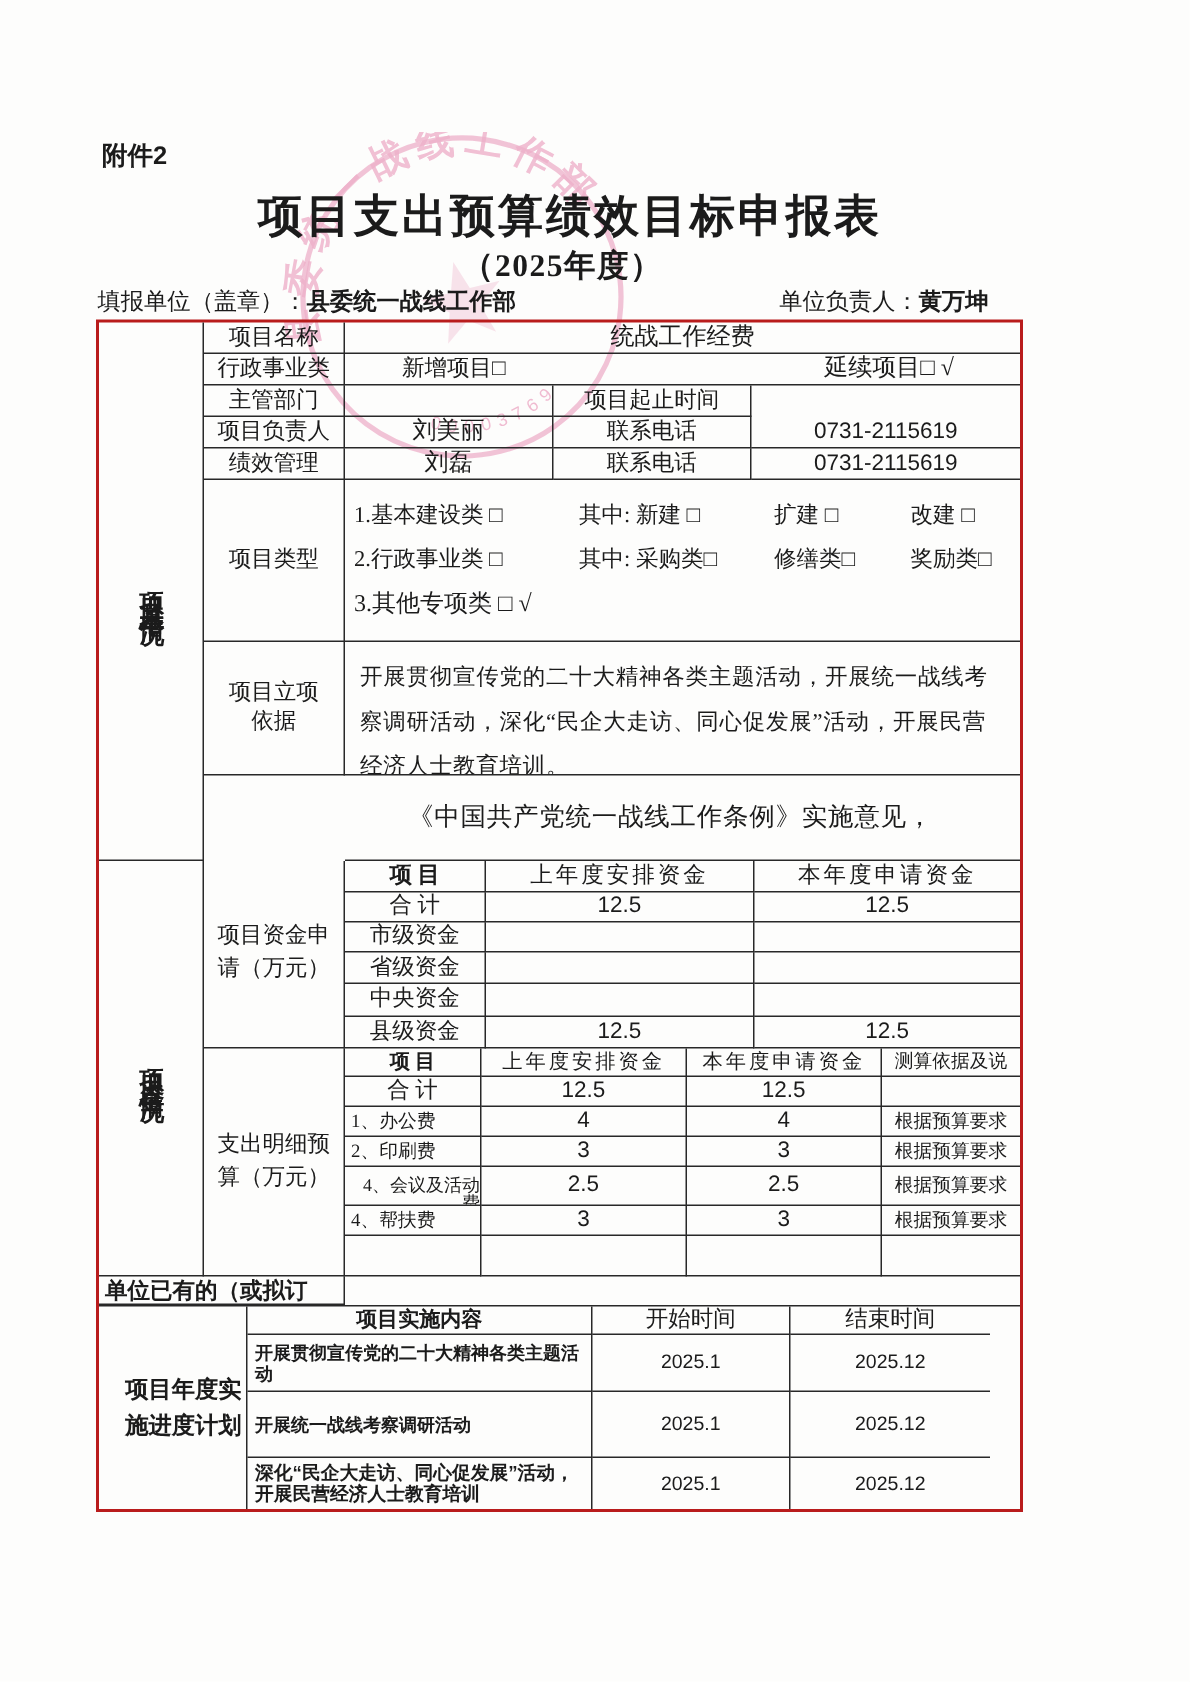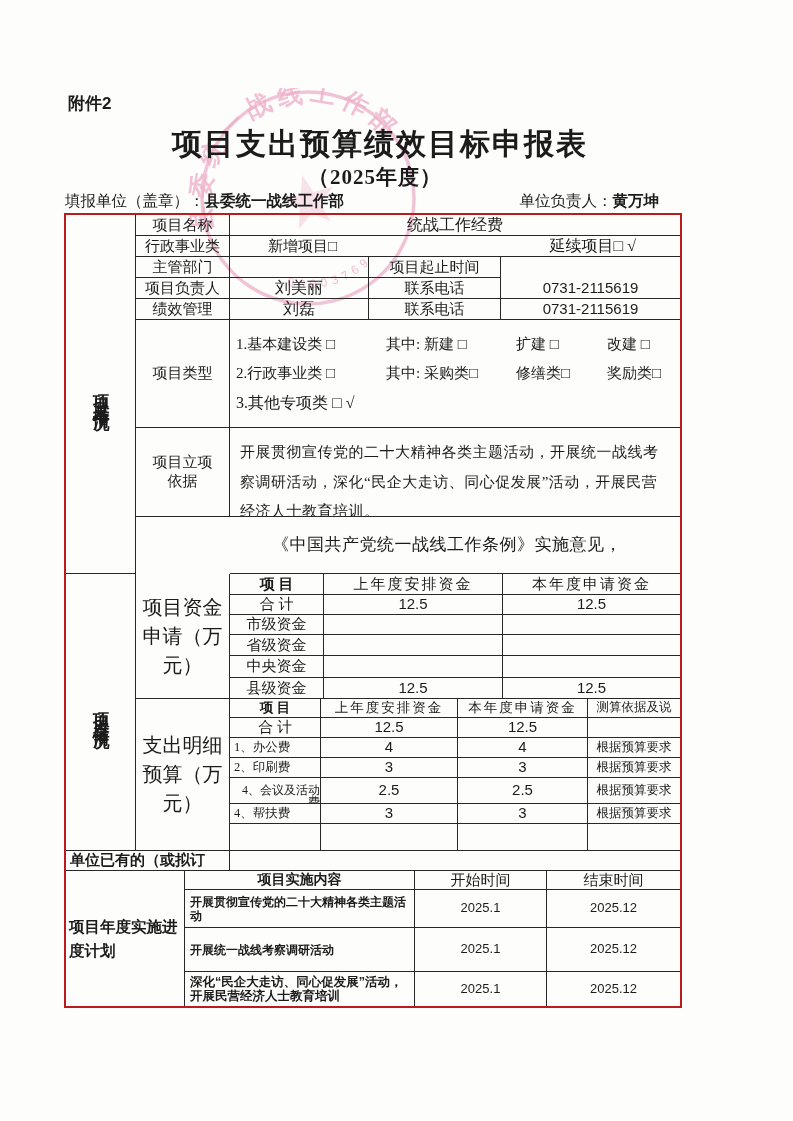--- a/index.html
+++ b/index.html
@@ -59,41 +59,41 @@
                    line-height:29.5px; letter-spacing:.5px; }
   .basis-cell { text-align:left; padding-left:16px; justify-content:flex-start;
                 font-size:17px; letter-spacing:.5px; }
   .basis-label-inner { width:66px; margin:auto; text-align:center; }
 
   .secB { display:flex; }
   .bRest { display:flex; flex-direction:column; width:544px; }
   .bRow { display:flex; }
   .subLabel { width:94px; border-right:1.5px solid #282828; border-bottom:1.5px solid #282828;
               display:flex; align-items:center; justify-content:center; text-align:center;
-              font-size:20px; padding:0 4px; line-height:1.45; }
+              font-size:15px; padding:0 4px; line-height:1.45; }
   .vcol { width:70px; border-right:1.5px solid #282828; border-bottom:1.5px solid #282828;
           display:flex; }
   .g1 { display:grid; width:450px; grid-template-columns:94px 179px 177px;
         grid-template-rows:21px 20px 20px 21px 22px 21px; }
   .g2 { display:grid; width:450px; grid-template-columns:91px 137px 130px 92px;
         grid-template-rows:19px 20px 20px 20px 26px 20px 27px; }
   .hdr { letter-spacing:2px; }
   .num { font-family:"Liberation Sans","DejaVu Sans",sans-serif; font-size:15px; }
   .itemL { justify-content:flex-start; text-align:right; padding-left:4px; font-size:12.5px; }
   .wrapTight { line-height:12px; font-size:12px; align-items:flex-start; padding-top:6px; }
 
-  .rowExist { display:flex; height:20px; }
+  .rowExist { display:flex; height:20px;flex-direction:column; }
   .rowExist .lab { width:164px; border-right:1.5px solid #282828; border-bottom:1.5px solid #282828;
     display:flex; align-items:center; padding-left:4px; font-weight:700; font-size:15px;
     font-family:"Liberation Sans","DejaVu Sans",sans-serif; white-space:nowrap; overflow:hidden; }
   .rowExist .rest { flex:1; border-bottom:1.5px solid #282828; }
 
   .secC { display:flex; }
-  .cLabel { width:119px; border-right:1.5px solid #282828; display:flex; align-items:center;
-    justify-content:center; text-align:left; font-weight:700; font-size:15.5px;
+  .cLabel { width:99px; border-right:1.5px solid #282828; display:flex; align-items:center;
+    justify-content:center; text-align:right; font-weight:700; font-size:15.5px;
     font-family:"Liberation Sans","DejaVu Sans",sans-serif; line-height:1.5; padding:0 3px; }
   .gC { display:grid; width:495px; grid-template-columns:230px 132px 133px;
         grid-template-rows:19px 38px 44px 34px; }
   .schedItem { justify-content:flex-start; text-align:left; padding:2px 5px;
     font-weight:700; font-size:12px; line-height:14px;
     font-family:"Liberation Sans","DejaVu Sans",sans-serif; }
 </style>
 </head>
 <body>
 

